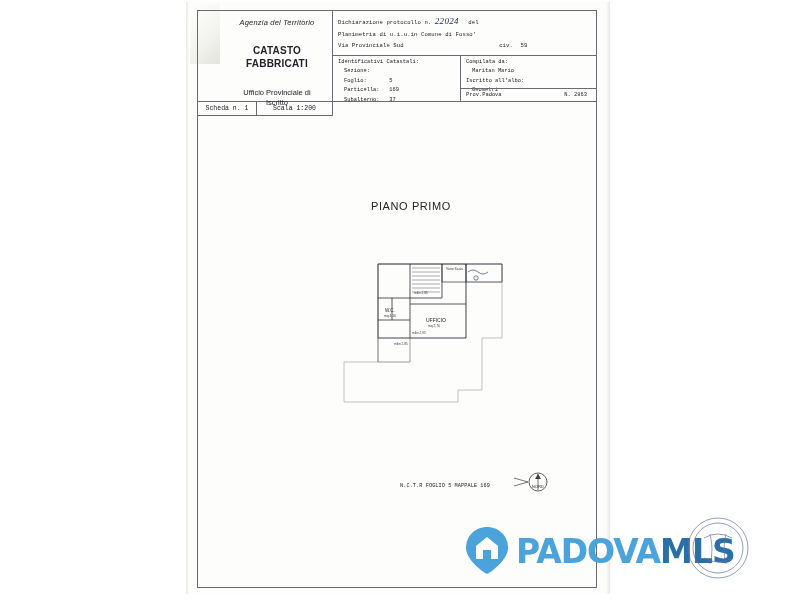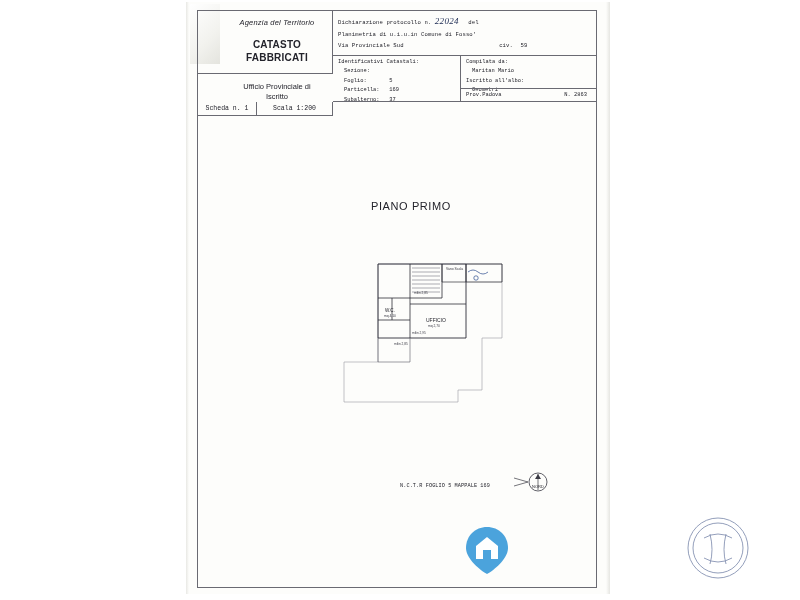--- a/index.html
+++ b/index.html
@@ -43,36 +43,36 @@
     height: 578px;
     border: 1px solid #6a6a72;
     box-sizing: border-box;
   }
   
   .hdr-left {
     position: absolute;
     left: 12px;
     top: 8px;
     width: 135px;
-    height: 64px;
+    height: 92px;
     border-right: 1px solid #6a6a72;
     border-bottom: 1px solid #6a6a72;
     box-sizing: border-box;
   }
   .agency {
     position: absolute;
     left: 24px;
     top: 8px;
     width: 110px;
     text-align: center;
     color: #23232b;
     line-height: 1.25;
   }
   .agency .l1 { font-size: 7.5px; font-style: italic; letter-spacing: .2px; }
-  .agency .l2 { font-size: 10px; font-weight: bold; letter-spacing: .2px; margin-top: 12px;}
+  .agency .l2 { font-size: 10px; font-weight: bold; letter-spacing: .2px; margin-top: 18px;}
   .agency .l3 { font-size: 7.5px; margin-top: 18px;}
   .agency .l4 { font-size: 7.5px; }
   
   .strip {
     position: absolute;
     left: 12px;
     top: 100px;
     width: 135px;
     height: 14px;
     border: 1px solid #6a6a72;
@@ -382,20 +382,21 @@
       </div>
 
       <div id="watermark">
         <div class="wm-logo">
           <svg width="46" height="50" viewBox="0 0 46 50" xmlns="http://www.w3.org/2000/svg">
             <path d="M23 2 C11 2 2 11 2 23 C2 34 17 46 23 49 C29 46 44 34 44 23 C44 11 35 2 23 2 Z" fill="#4ba3dc"></path>
             <path d="M23 12 L34 21 L34 34 L12 34 L12 21 Z" fill="#ffffff"></path>
             <rect x="19" y="25" width="8" height="9" fill="#4ba3dc"></rect>
           </svg>
         </div>
+        <div class="wm-text"><span>PADOVA</span><span class="mls">MLS</span></div>
       </div>
 
       <div class="stamp">
         <svg width="68" height="68" viewBox="0 0 68 68" xmlns="http://www.w3.org/2000/svg">
           <g fill="none" stroke="#5f6f9a" stroke-width="0.9" opacity="0.75">
             <circle cx="34" cy="34" r="30"></circle>
             <circle cx="34" cy="34" r="25"></circle>
             <path d="M 20 24 q 14 -8 28 0"></path>
             <path d="M 20 44 q 14 8 28 0"></path>
             <path d="M 26 20 q 4 16 0 30"></path>

